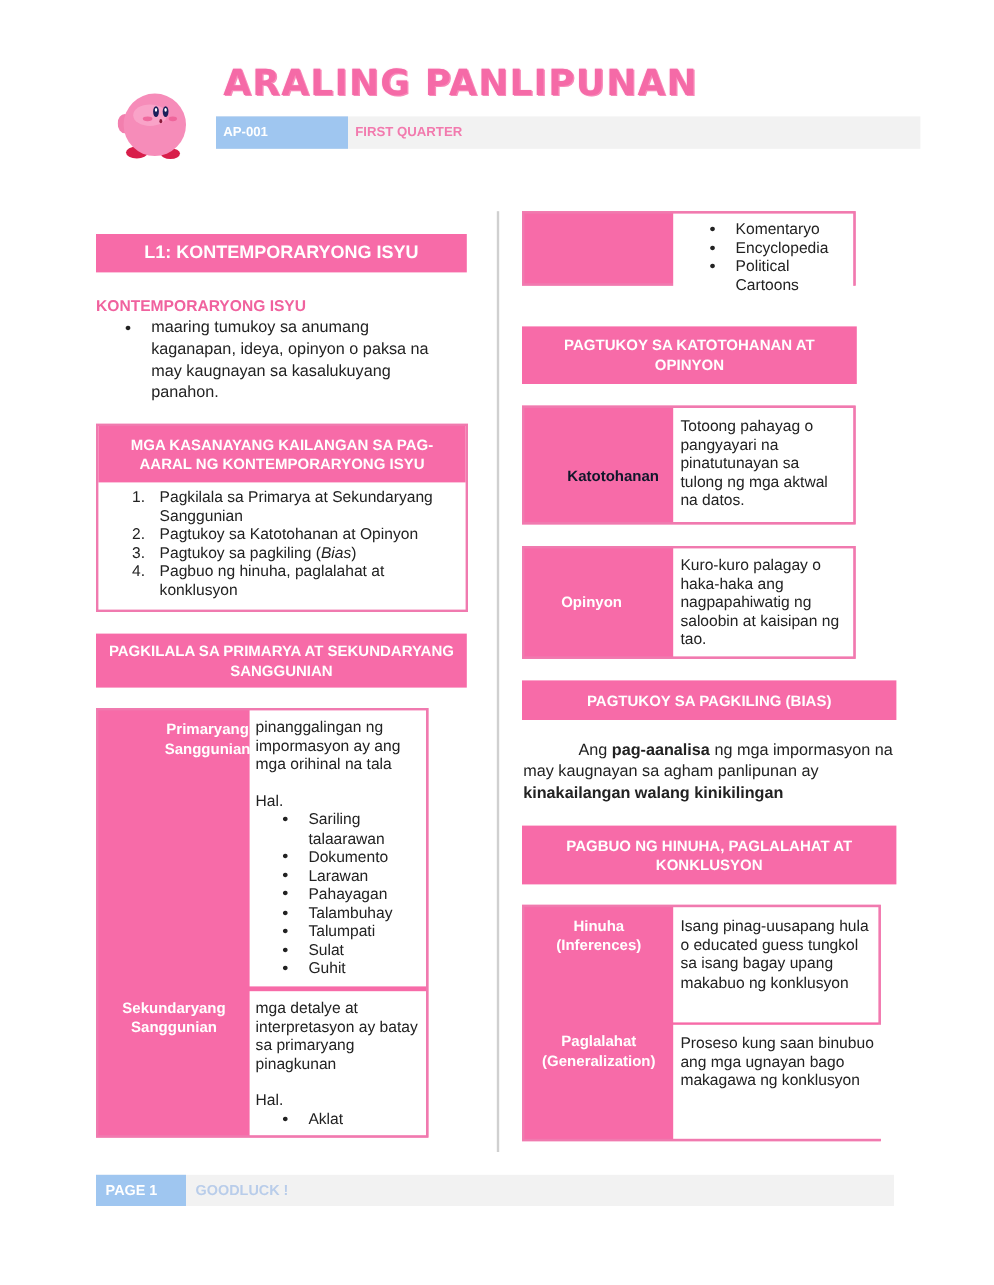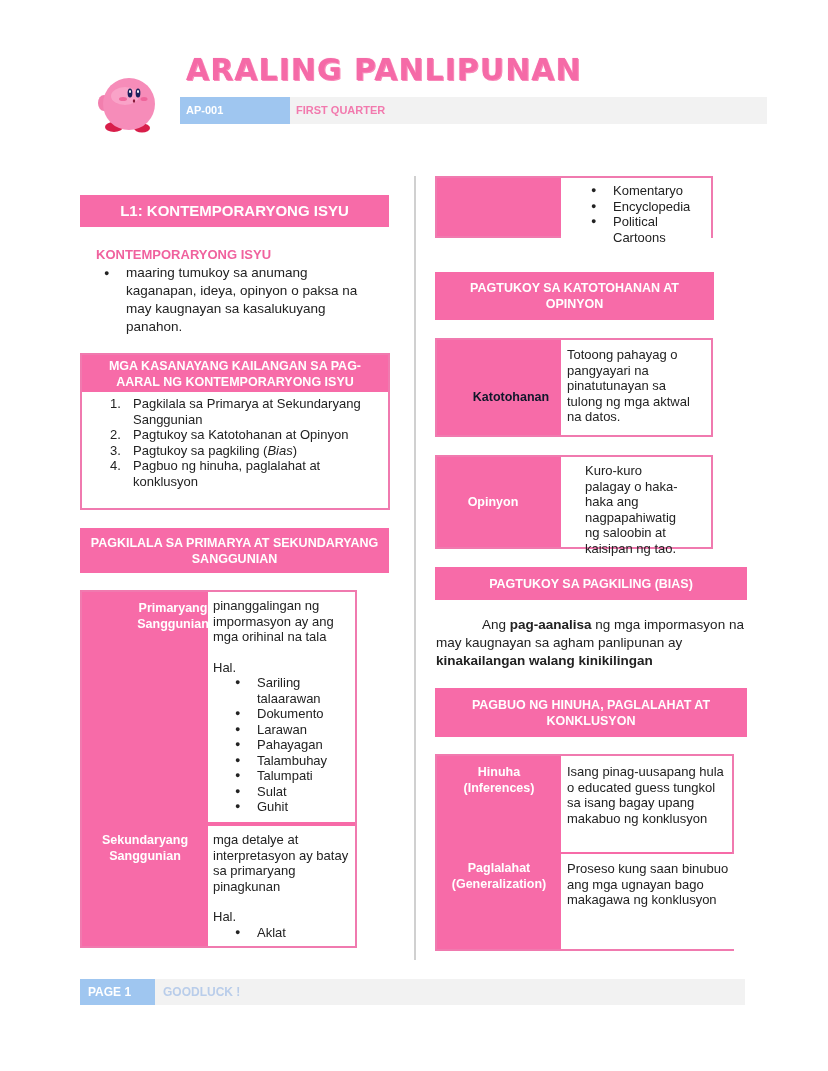--- a/index.html
+++ b/index.html
@@ -59,29 +59,29 @@
 <div class="abs hdr-bar"></div>
 <div class="abs hdr-code">AP-001</div>
 <div class="abs hdr-q">FIRST QUARTER</div>
 
 <div class="abs divider"></div>
 
 <div class="abs pink band big" style="left:80px;top:195px;width:309px;height:32px;">
   <span>L1: KONTEMPORARYONG ISYU</span>
 </div>
 
-<div class="abs heading-pink" style="left:80px;top:247px;margin-left:16px;">KONTEMPORARYONG ISYU</div>
+<div class="abs heading-pink" style="left:80px;top:247px;">KONTEMPORARYONG ISYU</div>
 <div class="abs body-text" style="left:104px;top:264px;width:275px;">
   <ul class="bul">
       <li>maaring tumukoy sa anumang kaganapan, ideya, opinyon o paksa na may kaugnayan sa kasalukuyang panahon.</li>
     </ul>
 </div>
 
 <div class="abs" style="left:80px;top:353px;width:310px;height:157px;border:2px solid #f07aaf;box-sizing:border-box;">
-  <div class="pink band sm" style="height:37px;align-items:center;">
+  <div class="pink band sm" style="height:47px;align-items:center;">
     <span>MGA KASANAYANG KAILANGAN SA PAG-AARAL NG KONTEMPORARYONG ISYU</span>
   </div>
   <ol class="num body-text" style="padding:4px 6px 0 28px;font-size:13px;line-height:15.5px;">
     <li><span class="n">1.</span><span>Pagkilala sa Primarya at Sekundaryang Sanggunian</span></li>
     <li><span class="n">2.</span><span>Pagtukoy sa Katotohanan at Opinyon</span></li>
     <li><span class="n">3.</span><span>Pagtukoy sa pagkiling (</span><em>Bias</em><span>)</span></li>
     <li><span class="n">4.</span><span>Pagbuo ng hinuha, paglalahat at konklusyon</span></li>
   </ol>
 </div>
 
@@ -133,21 +133,21 @@
   <span>PAGTUKOY SA KATOTOHANAN AT OPINYON</span>
 </div>
 
 <div class="abs" style="left:435px;top:338px;width:278px;height:99px;border:2px solid #f07aaf;box-sizing:border-box;background:#f76ba8;">
   <div class="abs" style="left:0;top:0;width:124px;height:114px;display:flex;align-items:center;justify-content:center;color:#0f172a;font-weight:bold;font-size:12.5px;padding-left:12px;">Katotohanan</div>
   <div class="abs" style="left:124px;top:0;width:150px;height:95px;background:#fff;padding:7px 6px;box-sizing:border-box;font-size:13px;line-height:15.5px;">Totoong pahayag o pangyayari na pinatutunayan sa tulong ng mga aktwal na datos.</div>
 </div>
 
 <div class="abs" style="left:435px;top:455px;width:278px;height:94px;border:2px solid #f07aaf;box-sizing:border-box;background:#f76ba8;">
   <div class="abs" style="left:0;top:0;width:112px;height:90px;display:flex;align-items:center;justify-content:center;color:#fff;font-weight:bold;font-size:12.5px;">Opinyon</div>
-  <div class="abs" style="left:124px;top:0;width:150px;height:90px;background:#fff;padding:6px 24px;box-sizing:border-box;font-size:13px;line-height:15.5px;">Kuro-kuro palagay o haka-haka ang nagpapahiwatig ng saloobin at kaisipan ng tao.</div>
+  <div class="abs" style="left:124px;top:0;width:150px;height:90px;background:#fff;padding:6px 6px;box-sizing:border-box;font-size:13px;line-height:15.5px;">Kuro-kuro palagay o haka-haka ang nagpapahiwatig ng saloobin at kaisipan ng tao.</div>
 </div>
 
 <div class="abs pink band sm" style="left:435px;top:567px;width:312px;height:33px;">
   <span>PAGTUKOY SA PAGKILING (BIAS)</span>
 </div>
 
 <div class="abs body-text" style="left:436px;top:616px;width:315px;font-size:13.5px;line-height:18px;text-indent:46px;"><span>Ang </span><b>pag-aanalisa</b><span> ng mga impormasyon na may kaugnayan sa agham panlipunan ay </span><b>kinakailangan walang kinikilingan</b></div>
 
 <div class="abs pink band sm" style="left:435px;top:688px;width:312px;height:49px;">
   <span>PAGBUO NG HINUHA, PAGLALAHAT AT KONKLUSYON</span>

